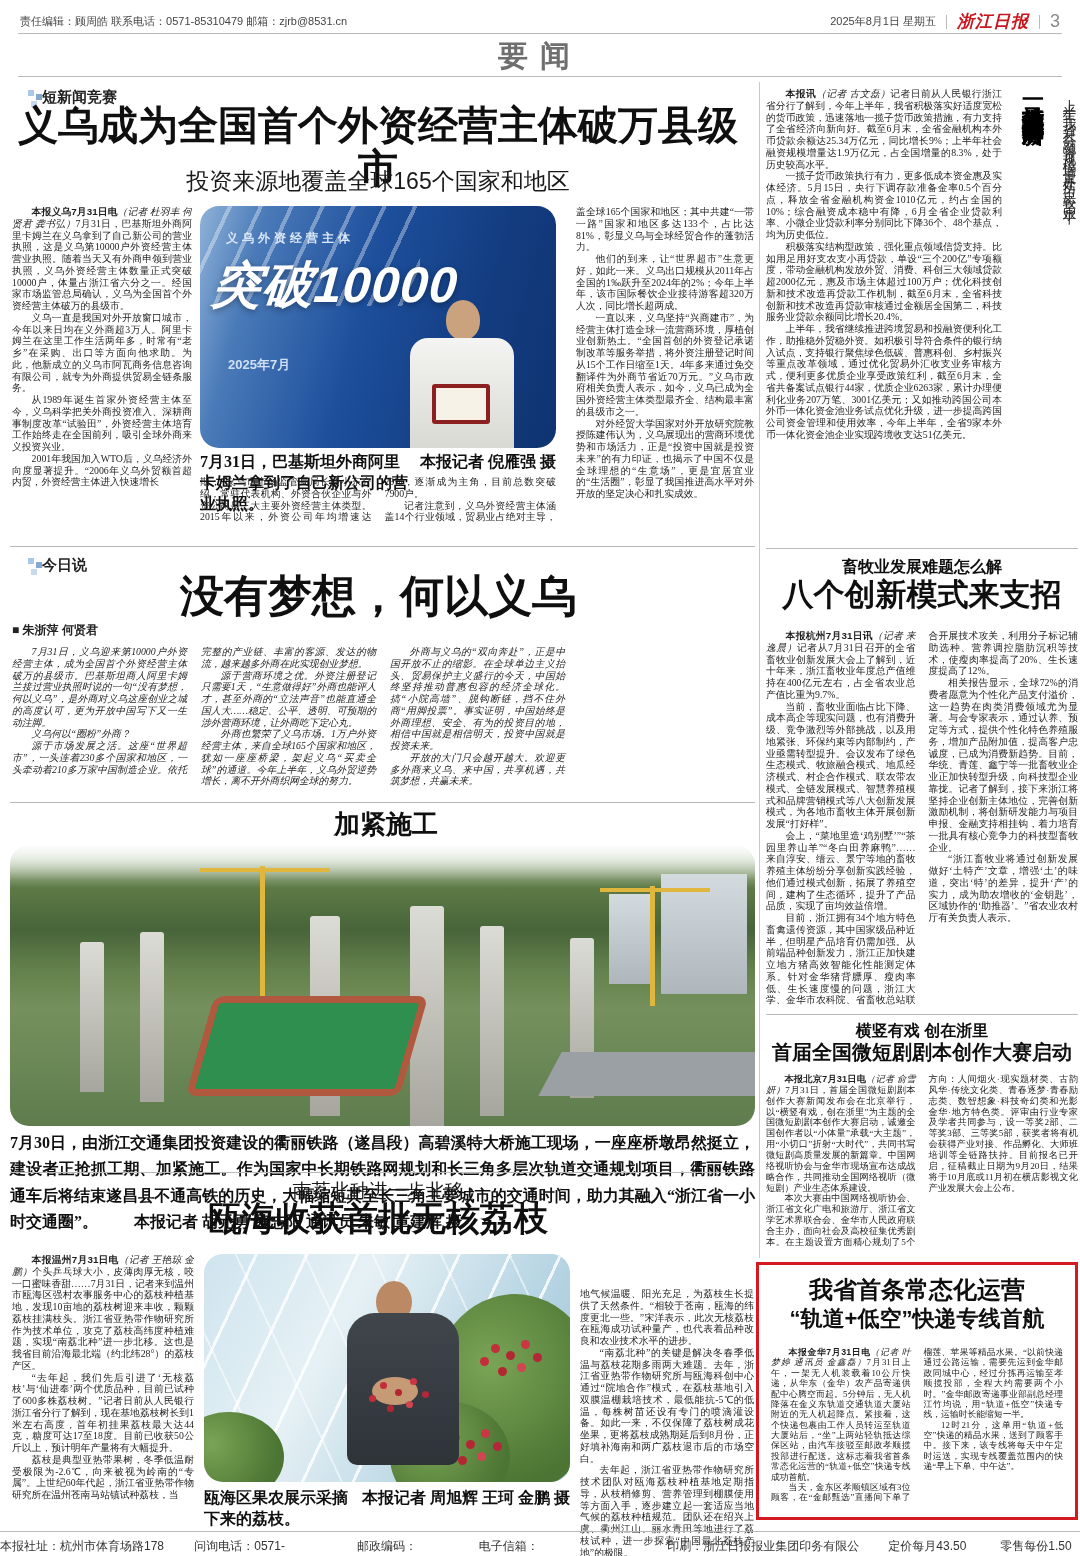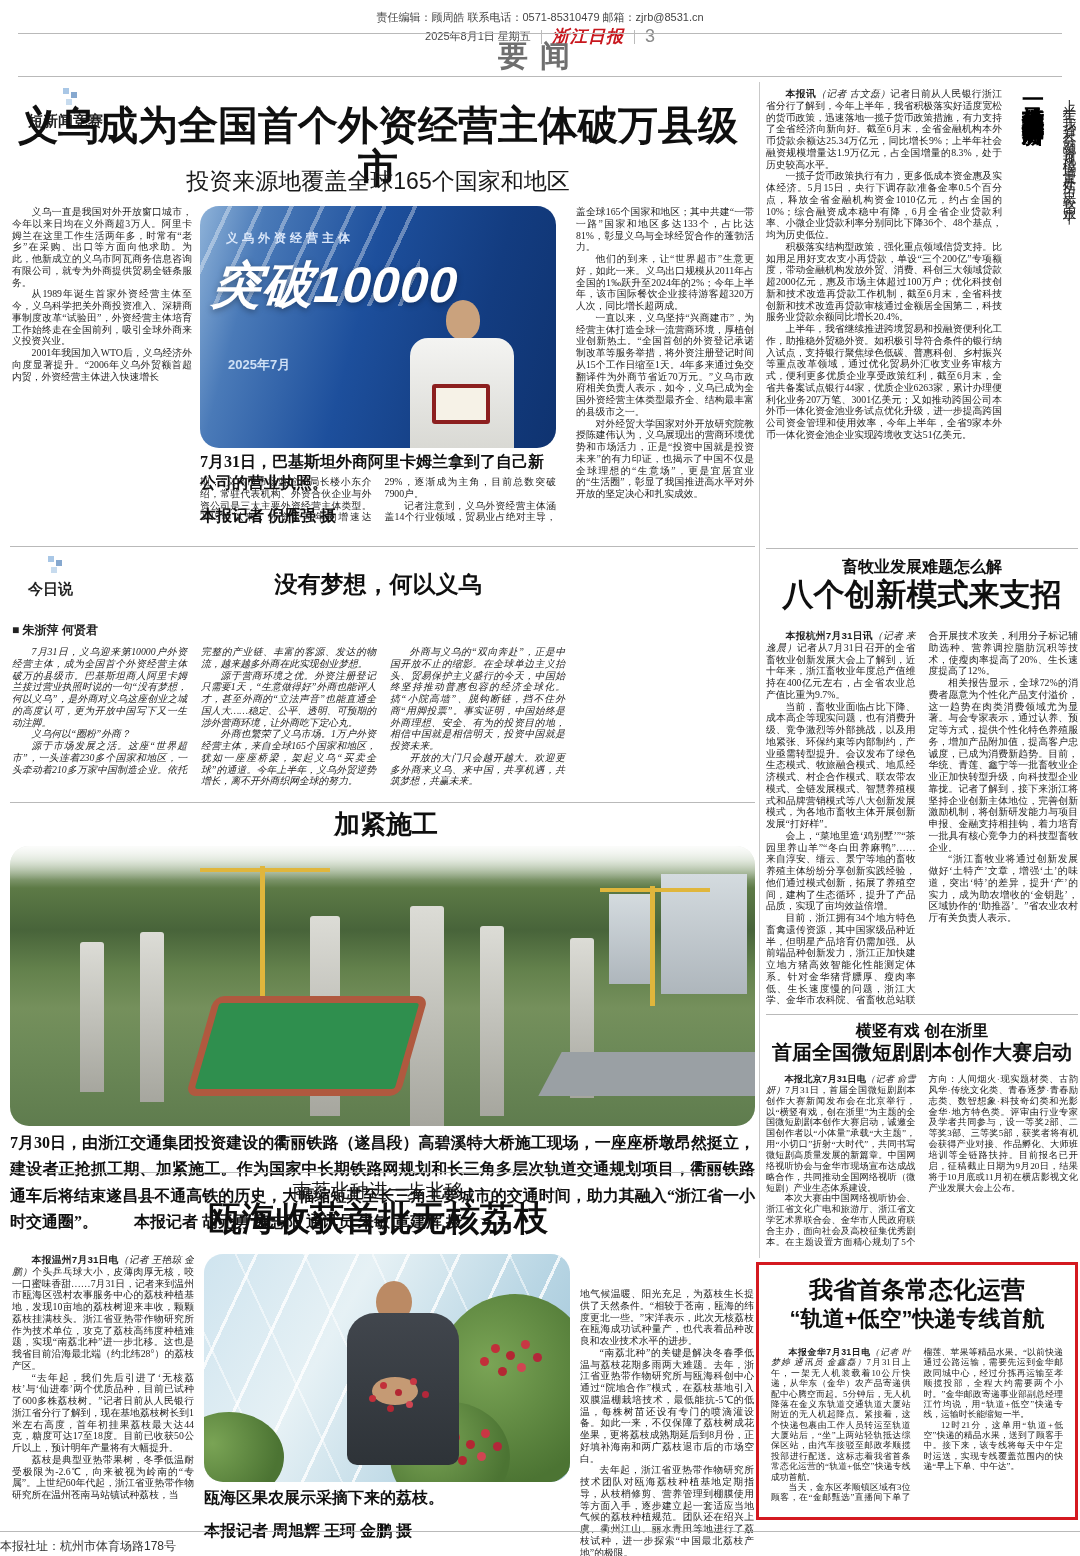--- a/index.html
+++ b/index.html
@@ -1,18 +1,18 @@
 <!DOCTYPE html>
 <html><head>
 <meta charset="utf-8">
 <style>
   html,body{margin:0;padding:0;background:#9a9a9a;}
   #page{position:relative;width:1080px;height:1556px;margin:0 auto;background:#fff;
         font-family:"Liberation Serif",serif;color:#1d1d1d;overflow:hidden;}
-  .abs{position:absolute;flex-direction:column;}
+  .abs{position:absolute;}
   .hairline{position:absolute;height:1px;background:#b9b9b9;}
   .vline{position:absolute;width:1px;background:#c9c9c9;}
   
   .hdr{top:10px;left:20px;right:20px;display:flex;justify-content:space-between;align-items:center;
        font-family:"Liberation Sans",sans-serif;font-size:11px;color:#444;}
   .hdr-right{display:flex;align-items:center;gap:10px;}
   .hdr-sep{width:1px;height:14px;background:#bbb;}
   .logo{color:#c8161d;font-weight:700;font-style:italic;font-size:17px;letter-spacing:1px;}
   .pageno{color:#8a8a8a;font-size:18px;}
   .section-title{top:36px;left:0;width:100%;text-align:center;font-family:"Liberation Sans",sans-serif;
@@ -106,20 +106,21 @@
   <div class="hairline" style="top:76px;left:18px;right:18px;"></div>
 
   <div class="abs kicker" style="top:88px;left:28px;">
     <span class="kicker-icon"></span>
     <span>短新闻竞赛</span>
   </div>
   <div class="abs hl" style="top:104px;left:0;width:756px;font-size:40px;">义乌成为全国首个外资经营主体破万县级市</div>
   <div class="abs center" style="top:166px;left:0;width:756px;font-family:'Liberation Sans',sans-serif;font-size:23px;font-weight:500;color:#1a1a1a;">投资来源地覆盖全球165个国家和地区</div>
 
   <div class="abs body" style="top:206px;left:12px;width:180px;height:336px;">
+    <p><b class="dl">本报义乌7月31日电</b><span class="rp">（记者 杜羽丰 何贤君 龚书弘）</span><span>7月31日，巴基斯坦外商阿里卡姆兰在义乌拿到了自己新公司的营业执照，这是义乌第10000户外资经营主体营业执照。随着当天又有外商申领到营业执照，义乌外资经营主体数量正式突破10000户，体量占浙江省六分之一。经国家市场监管总局确认，义乌为全国首个外资经营主体破万的县级市。</span></p>
     <p>义乌一直是我国对外开放窗口城市，今年以来日均在义外商超3万人。阿里卡姆兰在这里工作生活两年多，时常有“老乡”在采购、出口等方面向他求助。为此，他新成立的义乌市阿瓦商务信息咨询有限公司，就专为外商提供贸易全链条服务。</p>
     <p>从1989年诞生首家外资经营主体至今，义乌科学把关外商投资准入、深耕商事制度改革“试验田”，外资经营主体培育工作始终走在全国前列，吸引全球外商来义投资兴业。</p>
     <p>2001年我国加入WTO后，义乌经济外向度显著提升。“2006年义乌外贸额首超内贸，外资经营主体进入快速增长</p>
   </div>
 
   <div class="photo p1" style="left:200px;top:206px;width:356px;height:242px;">
     <div class="p1-light"></div>
     <div class="p1-small">义乌外资经营主体</div>
     <div class="p1-big">突破10000</div>
     <div class="p1-date">2025年7月</div>
@@ -155,21 +156,21 @@
     <div class="v-kicker">上半年我省社会融资规模增量处历史较高水平</div>
     <div class="v-main">一揽子货币政策措施支持我省经济向新向好</div>
   </div>
   <div class="vline" style="left:759px;top:82px;height:1176px;"></div>
   <div class="hairline" style="top:548px;left:766px;width:312px;"></div>
 
   <div class="abs kicker" style="top:556px;left:28px;">
     <span class="kicker-icon"></span>
     <span>今日说</span>
   </div>
-  <div class="abs hl" style="top:572px;left:0;width:756px;font-size:23px;">没有梦想，何以义乌</div>
+  <div class="abs hl" style="top:572px;left:0;width:756px;font-size:44px;">没有梦想，何以义乌</div>
   <div class="abs byline" style="top:622px;left:12px;">
     <span>■</span>
     <span>朱浙萍 何贤君</span>
   </div>
   <div class="abs body cols4 italic-body" style="top:646px;left:12px;width:742px;height:152px;">
     <p>7月31日，义乌迎来第10000户外资经营主体，成为全国首个外资经营主体破万的县级市。巴基斯坦商人阿里卡姆兰接过营业执照时说的一句“没有梦想，何以义乌”，是外商对义乌这座创业之城的高度认可，更为开放中国写下又一生动注脚。</p>
     <p>义乌何以“圈粉”外商？</p>
     <p>源于市场发展之活。这座“世界超市”，一头连着230多个国家和地区，一头牵动着210多万家中国制造企业。依托完整的产业链、丰富的客源、发达的物流，越来越多外商在此实现创业梦想。</p>
     <p>源于营商环境之优。外资注册登记只需要1天，“生意做得好”外商也能评人才，甚至外商的“立法声音”也能直通全国人大……稳定、公平、透明、可预期的涉外营商环境，让外商吃下定心丸。</p>
     <p>外商也繁荣了义乌市场。1万户外资经营主体，来自全球165个国家和地区，犹如一座座桥梁，架起义乌“买卖全球”的通道。今年上半年，义乌外贸逆势增长，离不开外商织网全球的努力。</p>

